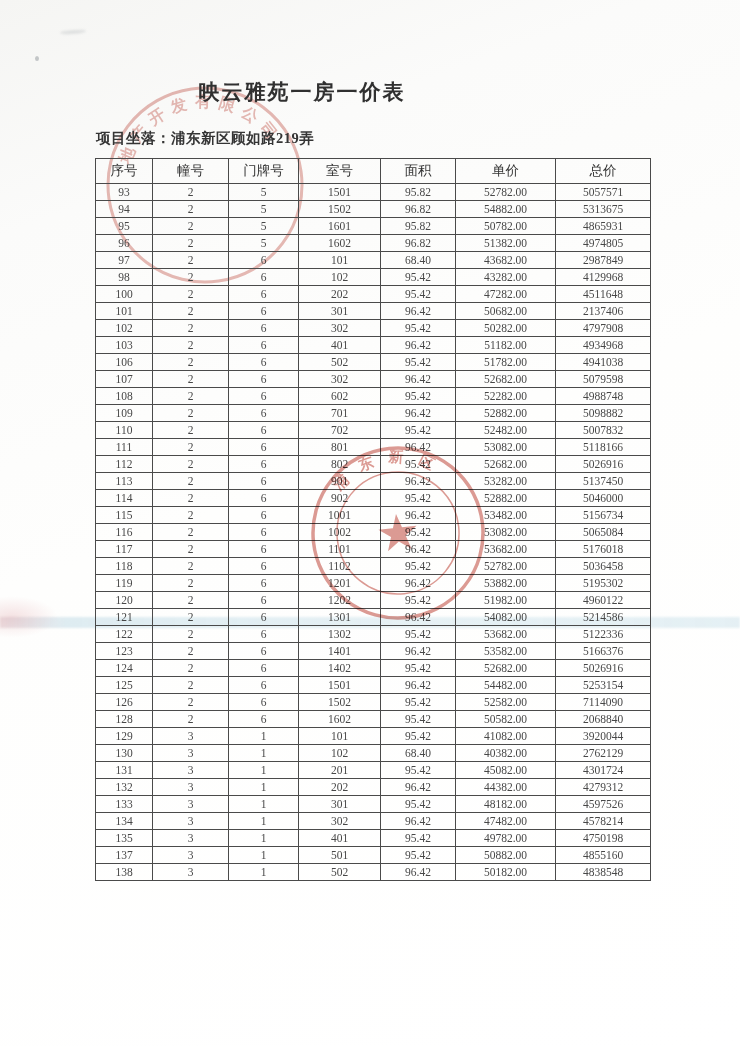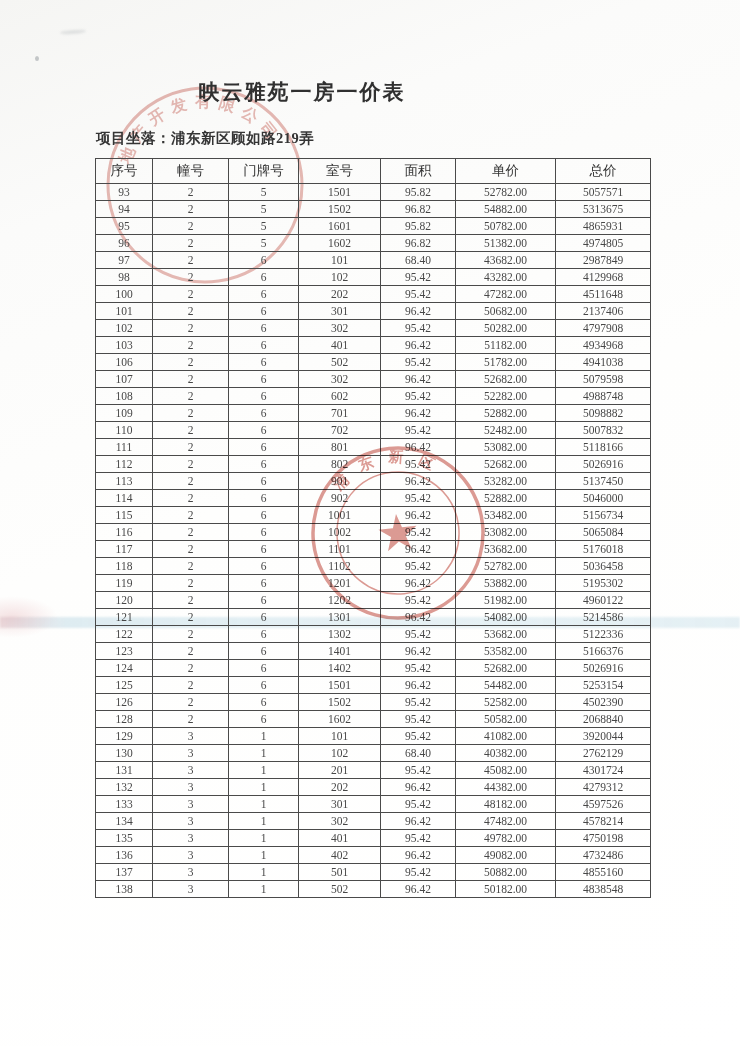--- a/index.html
+++ b/index.html
@@ -377,21 +377,21 @@
           <td>54482.00</td>
           <td>5253154</td>
         </tr>
         <tr>
           <td>126</td>
           <td>2</td>
           <td>6</td>
           <td>1502</td>
           <td>95.42</td>
           <td>52582.00</td>
-          <td>4502390</td>
+          <td>7114090</td>
         </tr>
         <tr>
           <td>128</td>
           <td>2</td>
           <td>6</td>
           <td>1602</td>
           <td>95.42</td>
           <td>50582.00</td>
           <td>2068840</td>
         </tr>
@@ -450,29 +450,20 @@
           <td>4578214</td>
         </tr>
         <tr>
           <td>135</td>
           <td>3</td>
           <td>1</td>
           <td>401</td>
           <td>95.42</td>
           <td>49782.00</td>
           <td>4750198</td>
-        </tr>
-        <tr>
-          <td>136</td>
-          <td>3</td>
-          <td>1</td>
-          <td>402</td>
-          <td>96.42</td>
-          <td>49082.00</td>
-          <td>4732486</td>
         </tr>
         <tr>
           <td>137</td>
           <td>3</td>
           <td>1</td>
           <td>501</td>
           <td>95.42</td>
           <td>50882.00</td>
           <td>4855160</td>
         </tr>

